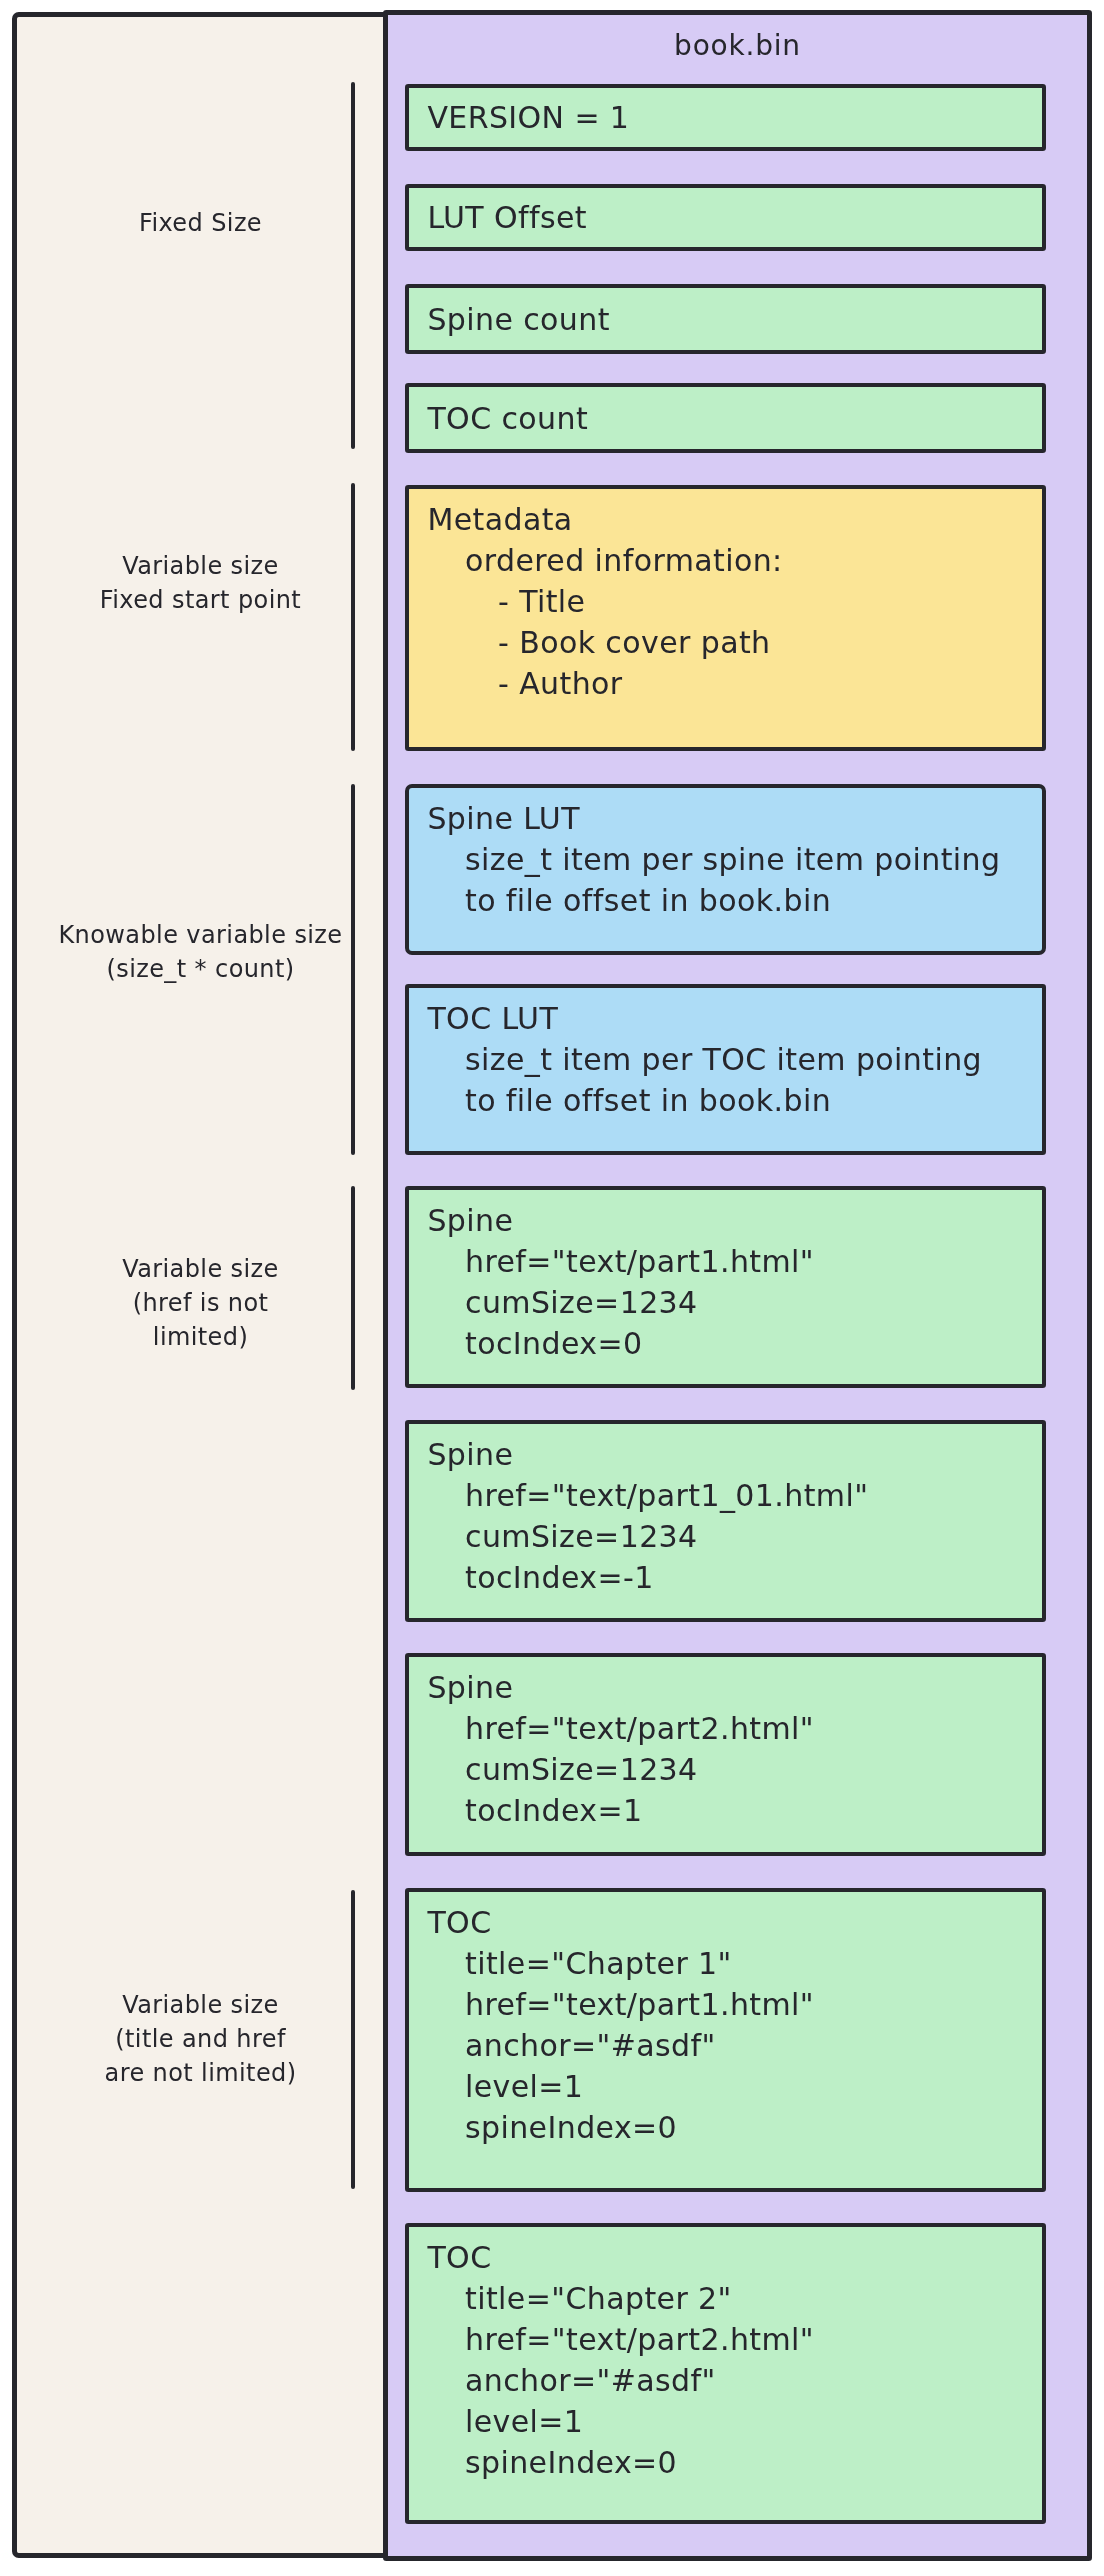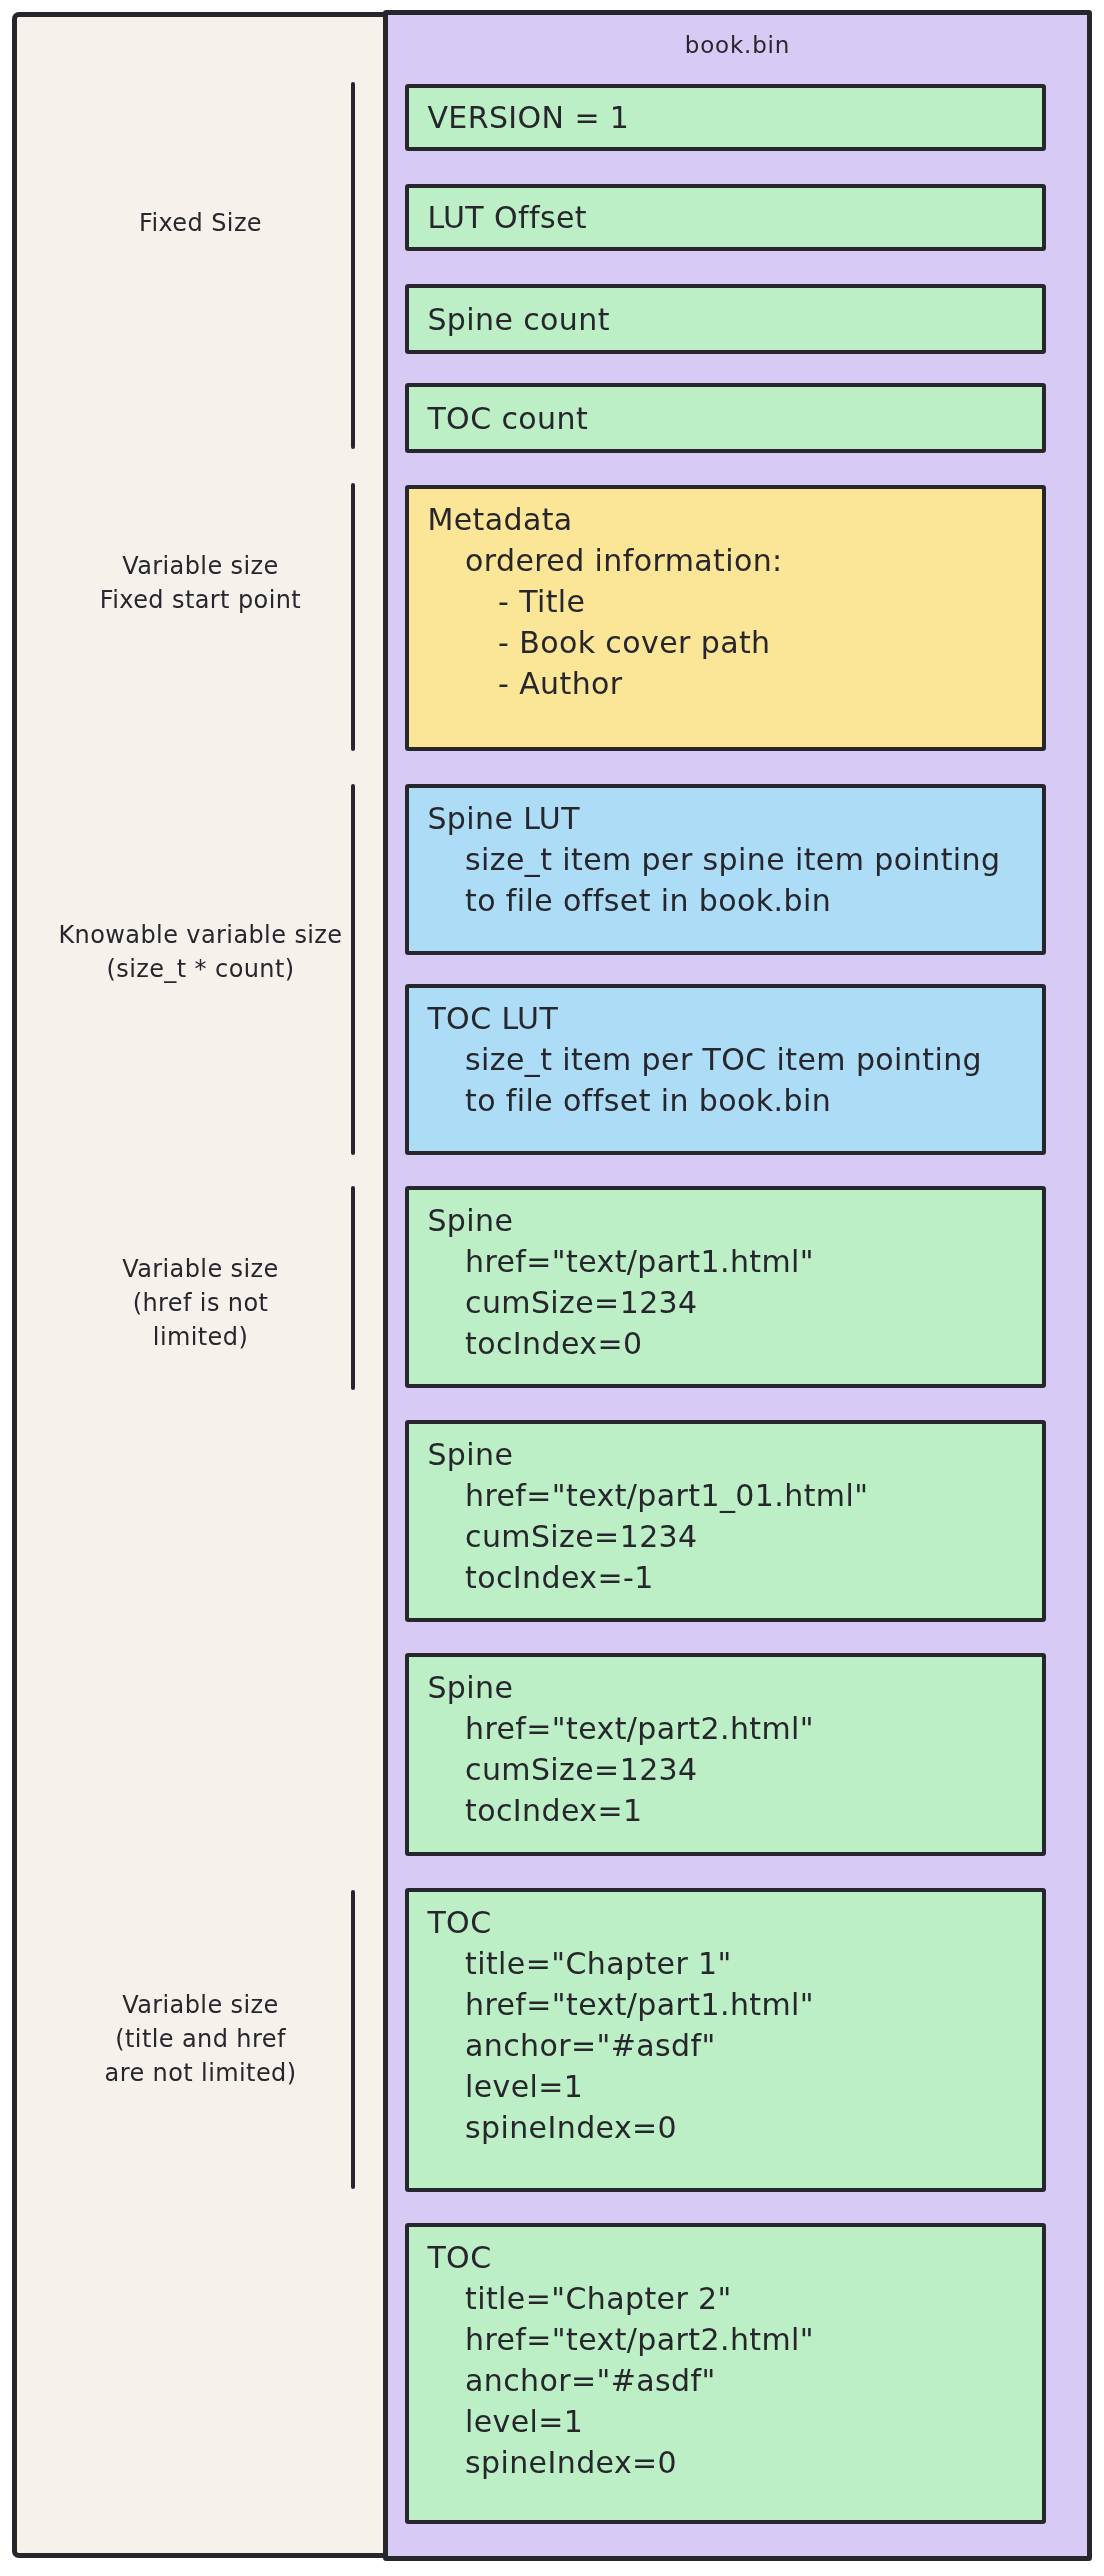--- a/index.html
+++ b/index.html
@@ -25,21 +25,21 @@
     background:var(--left_panel_bg);
     border-radius:6.7px 0 0 6.7px;
   }
   .right-panel{
     left:383px;top:10px;width:709px;height:2551px;
     background:var(--right_panel_bg);
     border-radius:3.3px;
   }
   .file-title{
     position:absolute;left:383px;top:27px;width:709px;
-    text-align:center;font-size:23px;line-height:37px;
+    text-align:center;font-size:28px;line-height:37px;
     letter-spacing:0.8px;
   }
   .bracket{
     position:absolute;left:351px;width:4.2px;
     background:var(--stroke);border-radius:2.5px;
   }
   .side-label{
     position:absolute;left:46px;width:309px;
     text-align:center;font-size:24px;line-height:34px;
     letter-spacing:0.4px;
@@ -108,21 +108,21 @@
       <div class="block color-green single" style="top: 383px; height: 70px;">
         <div class="line i0">TOC count</div>
       </div>
       <div class="block color-yellow" style="top: 485px; height: 266px;">
         <div class="line i0">Metadata</div>
         <div class="line i1">ordered information:</div>
         <div class="line i2">- Title</div>
         <div class="line i2">- Book cover path</div>
         <div class="line i2">- Author</div>
       </div>
-      <div class="block color-blue" style="top: 784px; height: 171px;">
+      <div class="block color-blue" style="top: 784px; height: 171px; border-radius: 7px;">
         <div class="line i0">Spine LUT</div>
         <div class="line i1">size_t item per spine item pointing</div>
         <div class="line i1">to file offset in book.bin</div>
       </div>
       <div class="block color-blue" style="top: 984px; height: 171px;">
         <div class="line i0">TOC LUT</div>
         <div class="line i1">size_t item per TOC item pointing</div>
         <div class="line i1">to file offset in book.bin</div>
       </div>
       <div class="block color-green" style="top: 1186px; height: 202px;">

